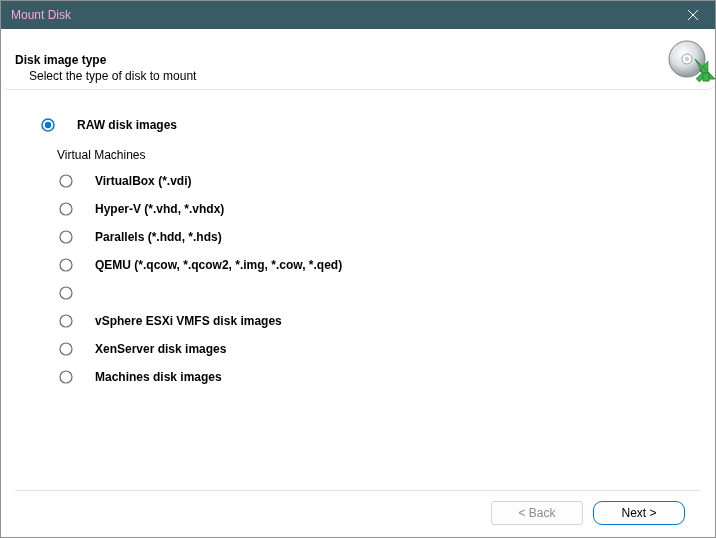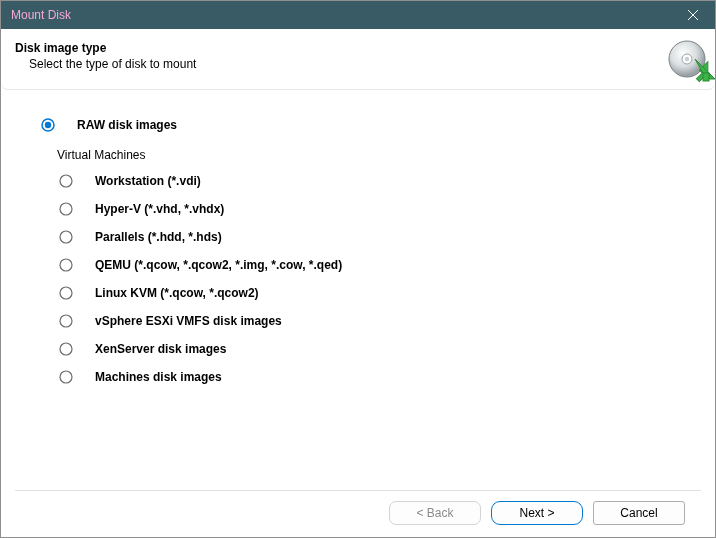--- a/index.html
+++ b/index.html
@@ -33,21 +33,21 @@
     width: 28px; height: 20px;
     display: flex; align-items: center; justify-content: center;
     cursor: default;
   }
   .titlebar .close svg { width: 10px; height: 10px; }
 
   .header {
     padding: 10px 0 6px 14px;
     display: flex;
     justify-content: space-between;
-    align-items: flex-start;
+    align-items: flex-end;
     border-bottom: 1px solid #e6e6e6;
     border-radius: 7px;
   }
   .header-text { padding-top: 2px; }
   .header-title { font-weight: bold; font-size: 12px; }
   .header-sub { padding: 2px 0 0 14px; font-size: 12px; }
   .header-icon { width: 52px; height: 44px; position: relative; }
 
   .content {
     flex: 1;
@@ -96,21 +96,20 @@
     border-radius: 3px;
     cursor: default;
     display: flex;
     align-items: center;
     justify-content: center;
     padding: 0 8px;
   }
   .btn.disabled {
     color: #8a8a8a;
     border-color: #d4d4d4;
-    border-radius: 7px;
   }
   .btn.primary {
     border-color: #0078d4;
     border-radius: 9px;
   }
 </style>
 </head>
 <body>
 
 <div class="window">
@@ -193,21 +192,21 @@
 
     <div class="sub-options">
 
 
       <label class="radio-row">
         <span class="radio">
           <svg viewBox="0 0 14 14">
               <circle cx="7" cy="7" r="6" fill="#fff" stroke="#6b6b6b" stroke-width="1.2"></circle>
             </svg>
         </span>
-        <span>Workstation (*.vdi)</span>
+        <span>VirtualBox (*.vdi)</span>
       </label>
 
       <label class="radio-row">
         <span class="radio">
           <svg viewBox="0 0 14 14">
               <circle cx="7" cy="7" r="6" fill="#fff" stroke="#6b6b6b" stroke-width="1.2"></circle>
             </svg>
         </span>
         <span>Hyper-V (*.vhd, *.vhdx)</span>
       </label>
@@ -229,21 +228,20 @@
         </span>
         <span>QEMU (*.qcow, *.qcow2, *.img, *.cow, *.qed)</span>
       </label>
 
       <label class="radio-row">
         <span class="radio">
           <svg viewBox="0 0 14 14">
               <circle cx="7" cy="7" r="6" fill="#fff" stroke="#6b6b6b" stroke-width="1.2"></circle>
             </svg>
         </span>
-        <span>Linux KVM (*.qcow, *.qcow2)</span>
       </label>
 
       <label class="radio-row">
         <span class="radio">
           <svg viewBox="0 0 14 14">
               <circle cx="7" cy="7" r="6" fill="#fff" stroke="#6b6b6b" stroke-width="1.2"></circle>
             </svg>
         </span>
         <span>vSphere ESXi VMFS disk images</span>
       </label>
@@ -265,16 +263,15 @@
         </span>
         <span>Machines disk images</span>
       </label>
 
     </div>
   </div>
 
   <div class="footer">
     <button class="btn disabled">&lt; Back</button>
     <button class="btn primary">Next &gt;</button>
-    <button class="btn">Cancel</button>
   </div>
 
 </div>
 
 </body></html>

